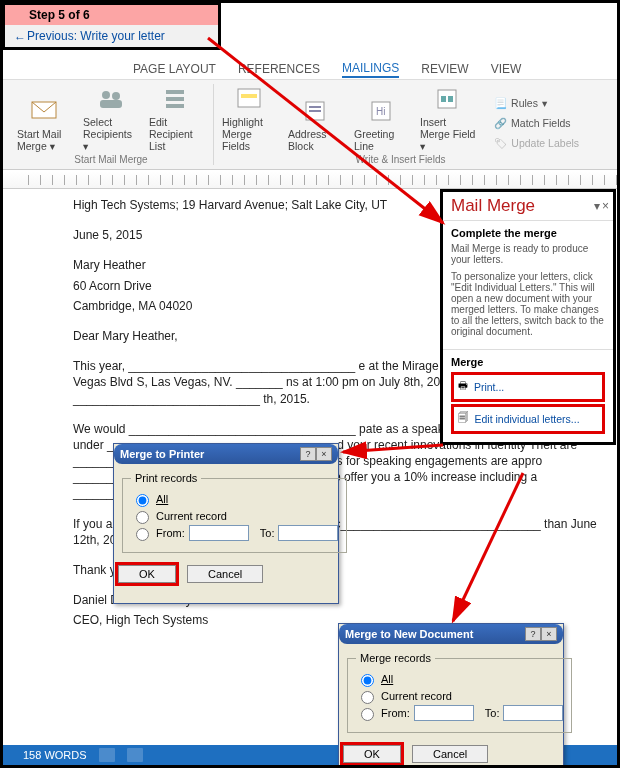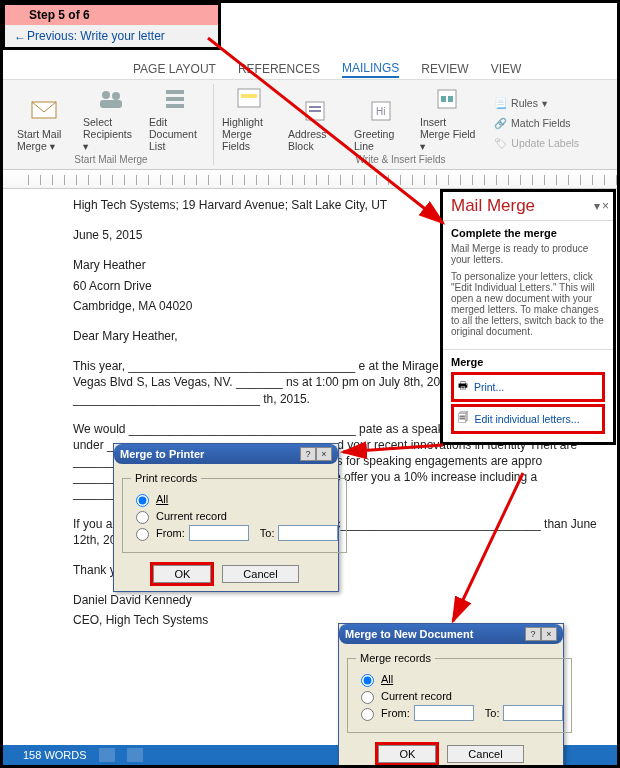--- a/index.html
+++ b/index.html
@@ -48,21 +48,21 @@
 
   
   .dlg { position:absolute; border:1px solid #3a5a98; background:#ece9d8; box-shadow:2px 2px 4px rgba(0,0,0,.3); z-index:60; font-size:11px;}
   .dlg .ttlbar { background:linear-gradient(#3a6ec0,#2c569d); color:#fff; padding:3px 6px; display:flex; justify-content:space-between; align-items:center; font-weight:bold;border-radius:8px;}
   .dlg .ttlbar .winctl { display:flex; gap:0; }
   .dlg .ttlbar .winctl span { width:16px; height:14px; background:#dcdcdc; color:#333; display:flex; align-items:center; justify-content:center; font-size:9px; border:1px solid #888; font-weight:normal; }
   .dlg fieldset { border:1px solid #a8a89a; margin:8px; padding:6px 8px 10px; }
   .dlg legend { font-size:11px; padding:0 4px; }
   .dlg label { display:flex; gap:4px; align-items:center; margin:1px 0; }
   .dlg input[type=text]{ width:60px; height:16px; border:1px solid #7a98b8; font-size:11px; }
-  .dlg .btnrow { text-align:center; padding:4px 0 8px; }
+  .dlg .btnrow { text-align:left; padding:4px 0 20px; }
   .dlg .btn { display:inline-block; padding:2px 20px; border:1px solid #888; background:#efefef; font-size:11px; margin:0 4px;}
   .dlg .btn.redok { outline:3px solid #e00000; outline-offset:0; }
 
   .statusbar { position:absolute; left:0; right:0; bottom:0; height:20px; background:#1e6fc0; color:#fff; font-size:11px; display:flex; align-items:center; padding:0 20px; gap:12px;}
   .statusbar .sb-ico { width:16px; height:14px; background:rgba(255,255,255,.2); border-radius:1px;}
 
   
   svg.arrows { position:absolute; left:0; top:0; width:614px; height:762px; pointer-events:none; z-index:55;}
   .under { text-decoration: underline; }
 </style>
@@ -106,21 +106,21 @@
           <span><span>Select Recipients</span> <span>▾</span></span>
         </div>
         <div class="btn-big">
           <div class="ico">
               <svg width="30" height="26">
                 <rect x="4" y="4" width="18" height="4" fill="#9aa"></rect>
                 <rect x="4" y="11" width="18" height="4" fill="#9aa"></rect>
                 <rect x="4" y="18" width="18" height="4" fill="#9aa"></rect>
               </svg>
             </div>
-          <span>Edit Document List</span>
+          <span>Edit Recipient List</span>
         </div>
       </div>
       <div class="grp-label">Start Mail Merge</div>
     </div>
 
     <div class="grp">
       <div class="grp-row">
         <div class="btn-big">
           <div class="ico">
               <svg width="30" height="26">

